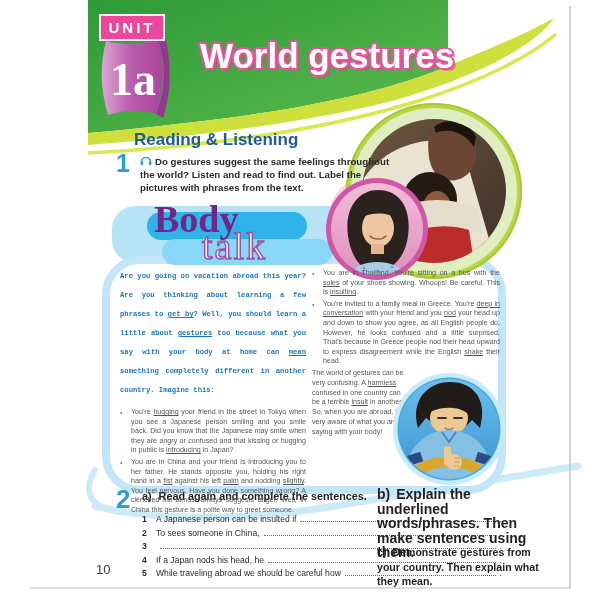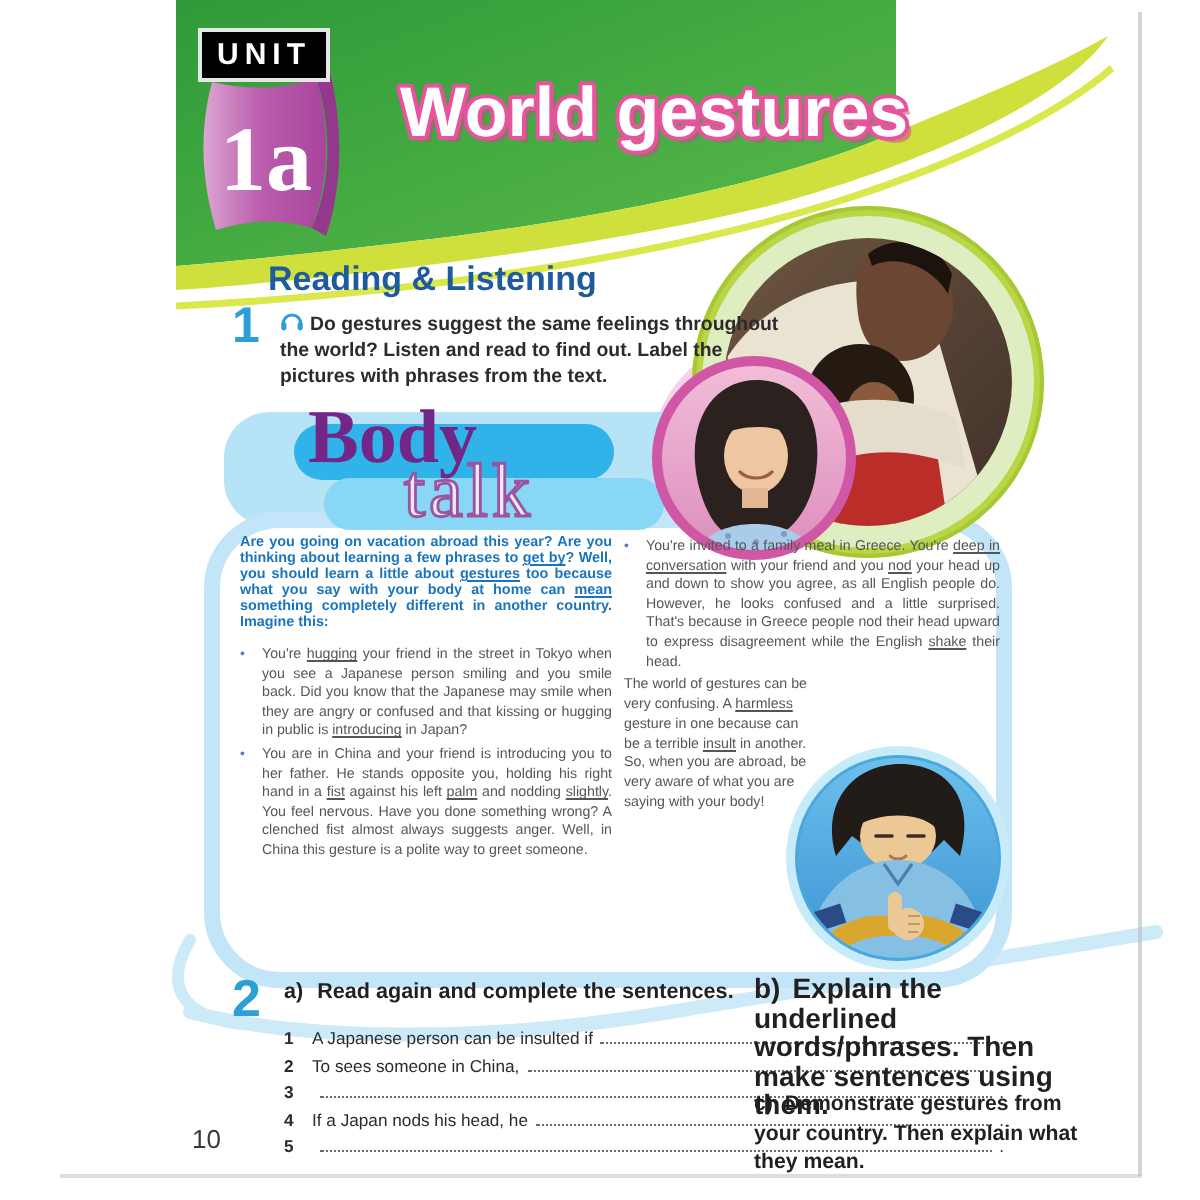--- a/index.html
+++ b/index.html
@@ -7,21 +7,21 @@
        font-family:"Liberation Sans", sans-serif;-webkit-font-smoothing:antialiased;}
   .abs{position:absolute;}
   u{text-underline-offset:1px;}
 
   
   .edge-r{left:569px;top:6px;width:2px;height:582px;background:#bdbdbd;opacity:.65;z-index:9;}
   .edge-b{left:30px;top:587px;width:541px;height:2px;background:#c6c6c6;opacity:.6;z-index:9;}
 
   
   .header-svg{left:88px;top:0;z-index:1;}
-  .unit-box{left:99px;top:14px;width:66px;height:27px;background:#000000;border:2px solid rgba(255,255,255,.9);
+  .unit-box{left:99px;top:14px;width:66px;height:27px;background:#ec4899;border:2px solid rgba(255,255,255,.9);
             box-sizing:border-box;z-index:4;display:flex;align-items:center;justify-content:center;
             color:#fff;font-weight:bold;font-size:15px;letter-spacing:3px;}
   .badge-svg{left:96px;top:36px;z-index:3;}
   .title-svg{left:190px;top:28px;z-index:4;}
 
   
   .rl-heading{left:134px;top:130px;font-size:17px;font-weight:bold;color:#1d5a9e;z-index:5;}
   .ex1-num{left:116px;top:149px;font-size:25px;font-weight:bold;color:#2d9fd6;z-index:5;}
   .ex1-text{left:140px;top:155px;width:256px;font-size:9.7px;font-weight:bold;color:#2e2a2b;
             line-height:13px;z-index:5;}
@@ -39,21 +39,21 @@
   .body-word{left:154px;top:200px;font-family:"Liberation Serif",serif;font-weight:bold;font-size:38px;
              color:#722687;z-index:5;line-height:38px;}
   .talk-word{left:202px;top:228px;font-size:38px;color:#efe6f3;-webkit-text-stroke:1.4px #9b55a0;
              letter-spacing:2px;z-index:5;line-height:36px;font-family:Liberation Serif, serif;}
 
   
   .panel{left:102px;top:256px;width:404px;height:238px;box-sizing:border-box;background:#fff;
          border:8px solid #c2e6f8;border-radius:38px;z-index:3;}
   .col-left{left:120px;top:267px;width:186px;z-index:6;}
   .col-right{left:312px;top:269px;width:188px;z-index:6;}
-  .intro{font-size:7.2px;font-weight:bold;color:#1b75bc;line-height:8px;text-align:justify;}
+  .intro{font-size:7.2px;font-weight:bold;color:#1b75bc;line-height:19px;text-align:justify;font-family:Liberation Mono, monospace;}
   .bullets{margin-top:8px;}
   .bullet-row{display:flex;margin-bottom:2px;}
   .bullet-mark{width:11px;flex:none;color:#5b7fb5;font-size:7px;line-height:9.6px;text-align:left;}
   .bullet-mark::before{content:"•";}
   .bullet-text{flex:1;font-size:7.1px;color:#55565a;line-height:9.6px;text-align:justify;}
   .outro{width:92px;font-size:7.1px;color:#55565a;line-height:9.8px;margin-top:2px;}
 
   
   .boy{left:392px;top:372px;z-index:7;}
 
@@ -200,23 +200,27 @@
     <div class="bullet-row">
       <span class="bullet-mark"></span>
       <span class="bullet-text"><span>You are in China and your friend is introducing you to her father. He stands opposite you, holding his right hand in a </span><u>fist</u><span> against his left </span><u>palm</u><span> and nodding </span><u>slightly</u><span>. You feel nervous. Have you done something wrong? A clenched fist almost always suggests anger. Well, in China this gesture is a polite way to greet someone.</span></span>
     </div>
   </div>
 </div>
 
 <div class="abs col-right">
   <div class="bullet-row">
     <span class="bullet-mark"></span>
+    <span class="bullet-text"><span>You are in Thailand. You're sitting on a bus with the </span><u>soles</u><span> of your shoes showing. Whoops! Be careful. This is </span><u>insulting</u><span>.</span></span>
+  </div>
+  <div class="bullet-row">
+    <span class="bullet-mark"></span>
     <span class="bullet-text"><span>You're invited to a family meal in Greece. You're </span><u>deep in conversation</u><span> with your friend and you </span><u>nod</u><span> your head up and down to show you agree, as all English people do. However, he looks confused and a little surprised. That's because in Greece people nod their head upward to express disagreement while the English </span><u>shake</u><span> their head.</span></span>
   </div>
-  <div class="outro"><span>The world of gestures can be very confusing. A </span><u>harmless</u><span> gesture in one because can be a terrible </span><u>insult</u><span> in another. So, when you are abroad, be very aware of what you are saying with your body!</span></div>
+  <div class="outro"><span>The world of gestures can be very confusing. A </span><u>harmless</u><span> confused in one country can be a terrible </span><u>insult</u><span> in another. So, when you are abroad, be very aware of what you are saying with your body!</span></div>
 </div>
 
 <svg class="abs boy" width="114" height="114" viewBox="0 0 114 114">
   <defs>
     <clipPath id="clipBoy">
         <circle cx="57" cy="57" r="50"></circle>
       </clipPath>
     <linearGradient id="gBoyBg" x1="0" y1="0" x2="0" y2="1">
       <stop offset="0" stop-color="#6cc0ec"></stop>
         <stop offset="1" stop-color="#3b93d2"></stop>
@@ -266,20 +270,21 @@
     <span class="tail">.</span>
   </div>
   <div class="ex2-row">
     <span class="n">4</span>
     <span class="t">If a Japan nods his head, he</span>
     <span class="dots"></span>
     <span class="tail">.</span>
   </div>
   <div class="ex2-row">
     <span class="n">5</span>
+    <span class="t">While traveling abroad we should be careful how</span>
     <span class="dots"></span>
     <span class="tail">.</span>
   </div>
 </div>
 
 <div class="abs ex2-b">
   <span class="plabel">b)</span><span>Explain the underlined words/phrases. Then make sentences using them.</span>
 </div>
 <div class="abs ex2-c">
   <span class="plabel">c)</span><span>Demonstrate gestures from your country. Then explain what they mean.</span>

